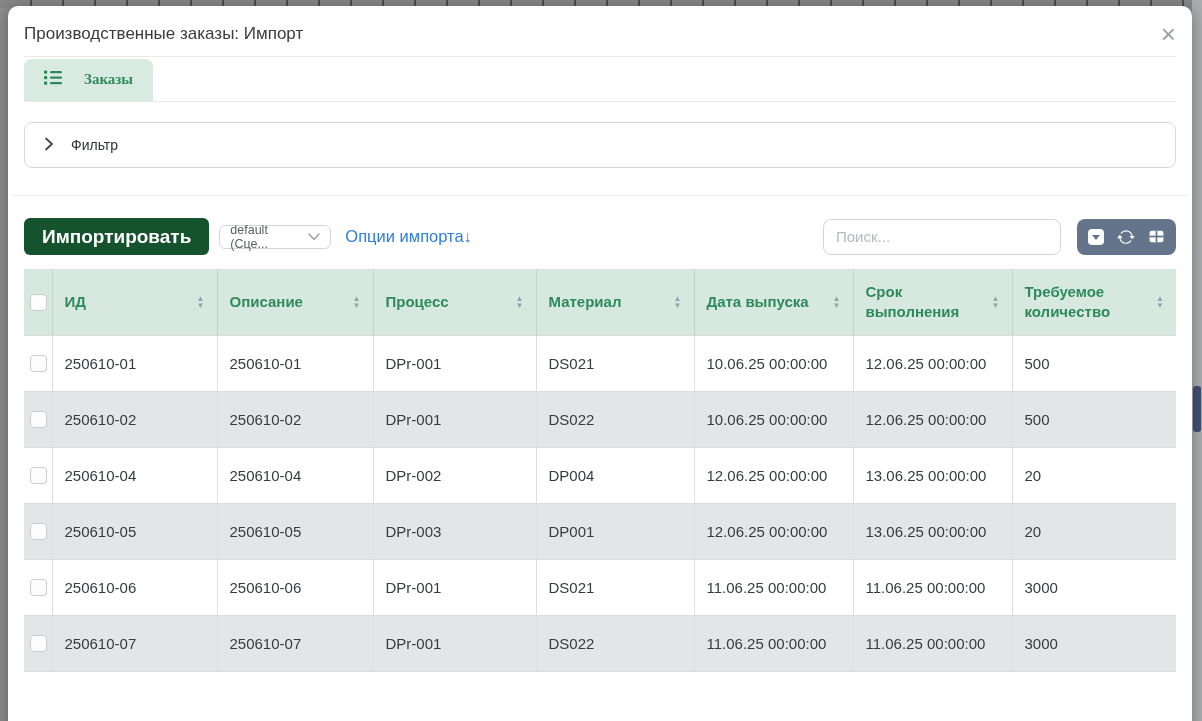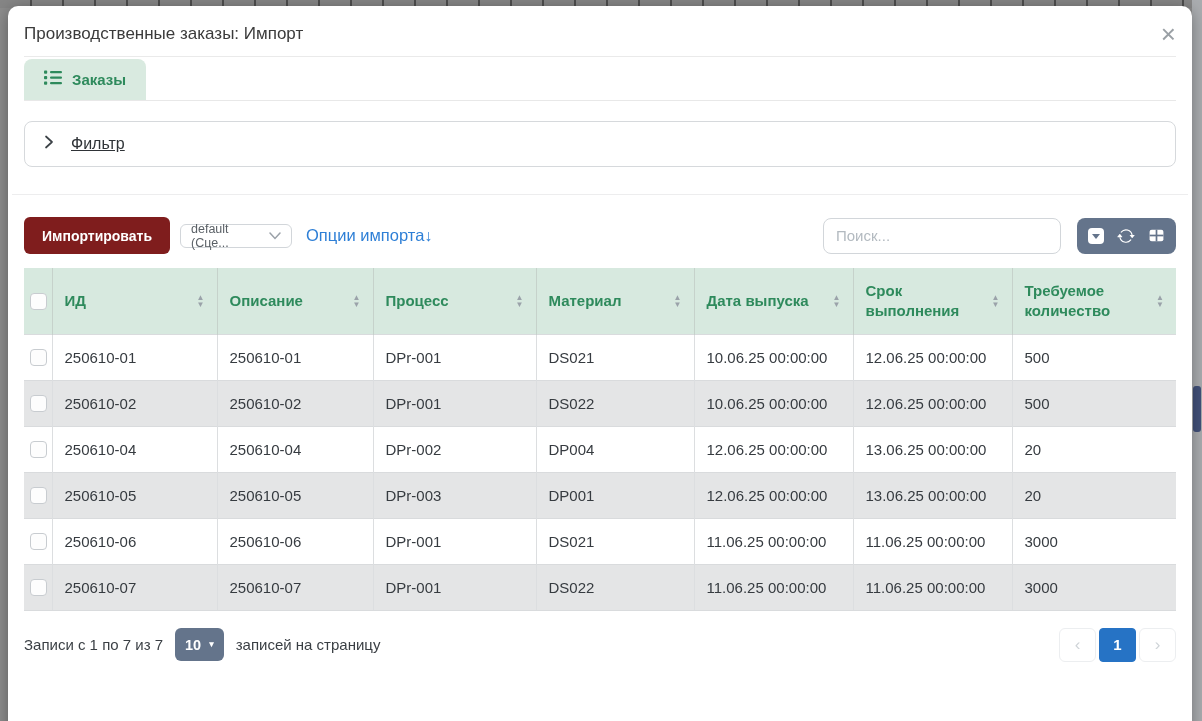--- a/index.html
+++ b/index.html
@@ -14,30 +14,30 @@
   .bg-right .thumb{position:absolute;top:386px;left:1px;width:8px;height:46px;background:#42517a;border-radius:3px;}
   
   .modal{position:absolute;left:8px;top:6px;width:1184px;height:790px;background:#fff;
     border-radius:10px;box-shadow:0 3px 16px rgba(0,0,0,.35);}
   .modal-header{margin:0 16px;padding:17px 0 12px;border-bottom:1px solid #eaeaea;
     display:flex;justify-content:space-between;align-items:flex-end;}
   .modal-title{font-size:17px;color:#3b3b3b;}
   .close-x{font-size:26px;line-height:20px;color:#9aa0a5;font-weight:300;cursor:pointer;margin-top:1px;}
   
   .tabbar{margin:2px 16px 0;border-bottom:1px solid #e8e8e8;display:flex;}
-  .tab{background:#d9eae0;border-radius:8px 8px 0 0;padding:11px 20px 12px;display:flex;gap:10px;
-    align-items:center;color:#2e8a5c;font-weight:700;font-size:15px;cursor:pointer;}
+  .tab{background:#d9eae0;border-radius:8px 8px 0 0;padding:11px 20px 12px;display:flex;gap:22px;
+    align-items:center;color:#2e8a5c;font-weight:700;font-size:15px;cursor:pointer;font-family:Liberation Serif, serif;}
   
   .filter{margin:20px 16px 0;height:46px;border:1px solid #d6d9dc;border-radius:8px;background:#fff;
-    display:flex;align-items:center;gap:17px;padding:0 19px;font-size:16px;color:#2f3337;cursor:pointer;box-sizing:border-box;text-decoration:underline;}
+    display:flex;align-items:center;gap:17px;padding:0 19px;font-size:14px;color:#2f3337;cursor:pointer;box-sizing:border-box;}
   .divider{margin:27px 4px 0;border-top:1px solid #ededee;}
   
   .toolbar{margin:22px 16px 0;display:flex;align-items:center;}
-  .btn-import{background:#7f1d1d;color:#fff;border:none;border-radius:6px;padding:0 18px;height:37px;
-    font-size:14px;font-weight:600;font-family:inherit;cursor:pointer;}
+  .btn-import{background:#14532d;color:#fff;border:none;border-radius:6px;padding:0 18px;height:37px;
+    font-size:19px;font-weight:600;font-family:inherit;cursor:pointer;}
   .scenario{margin-left:10px;width:112px;height:24px;border:1px solid #d2d6da;border-radius:6px;
     display:flex;align-items:center;justify-content:space-between;padding:0 10px;color:#5a6066;
     font-size:12.5px;box-sizing:border-box;background:#fff;cursor:pointer;}
   .opts-link{margin-left:14px;color:#2e7fd6;font-size:16.5px;display:flex;align-items:center;gap:0;cursor:pointer;text-decoration:none;}
   .opts-arrow{font-size:16px;}
   .tb-spacer{flex:1;}
   .search{width:238px;height:36px;border:1px solid #d2d6da;border-radius:8px;padding:0 12px;font-size:15px;
     box-sizing:border-box;color:#0f766e;font-family:inherit;outline:none;}
   .search::placeholder{color:#b3bac0;}
   .icon-group{margin-left:16px;background:#64748b;border-radius:8px;height:36px;display:flex;
@@ -48,21 +48,21 @@
     border-top:5px solid #64748b;margin-top:1px;}
   
   .tbl-wrap{margin:14px 16px 0;}
   table{width:100%;border-collapse:collapse;table-layout:fixed;}
   thead th{background:#d7e9df;color:#2e8a5c;font-size:15px;font-weight:700;text-align:left;
     padding:8px 12px;height:66px;box-sizing:border-box;border-right:1px solid #c6d2cb;vertical-align:middle;cursor:pointer;}
   thead th:last-child{border-right:none;margin-left:9px;}
   .th-flex{display:flex;align-items:center;justify-content:space-between;gap:4px;}
   .th-label{line-height:1.35;}
   .sort{display:flex;flex-direction:column;color:#9aa2a9;font-size:8px;line-height:7px;flex:none;}
-  tbody td{font-size:15px;color:#363b40;padding:0 12px;height:46px;box-sizing:border-box;
+  tbody td{font-size:15px;color:#363b40;padding:0 12px;height:56px;box-sizing:border-box;
     border-right:1px solid #dcdee0;border-top:1px solid #d9dbdd;background:#fff;overflow:hidden;white-space:nowrap;}
   tbody td:last-child{border-right:none;}
   tbody tr:nth-child(even) td{background:#e4e5e6;}
   tbody tr:last-child td{border-bottom:1px solid #d9dbdd;}
   .cb-cell{text-align:center;padding:0 6px !important;}
   .cb{width:15px;height:15px;border:1px solid #c8ccd0;border-radius:4px;background:#fdfdfd;
     display:inline-block;vertical-align:middle;cursor:pointer;}
   
   .tfooter{margin:17px 16px 0;display:flex;align-items:center;justify-content:space-between;}
   .f-left{display:flex;align-items:center;gap:12px;font-size:15px;color:#3a3f44;}
@@ -292,29 +292,14 @@
             <td>DPr-001</td>
             <td>DS022</td>
             <td>11.06.25 00:00:00</td>
             <td>11.06.25 00:00:00</td>
             <td>3000</td>
           </tr>
         </tbody>
     </table>
   </div>
 
-  <div class="tfooter">
-    <div class="f-left">
-      <span>Записи с 1 по 7 из 7</span>
-      <span class="pagesize">
-        <span>10</span>
-        <span class="ps-caret">▾</span>
-      </span>
-      <span>записей на страницу</span>
-    </div>
-    <div class="pager">
-      <span class="pg">‹</span>
-      <span class="pg active">1</span>
-      <span class="pg">›</span>
-    </div>
-  </div>
 
 </div>
 
 </body></html>

